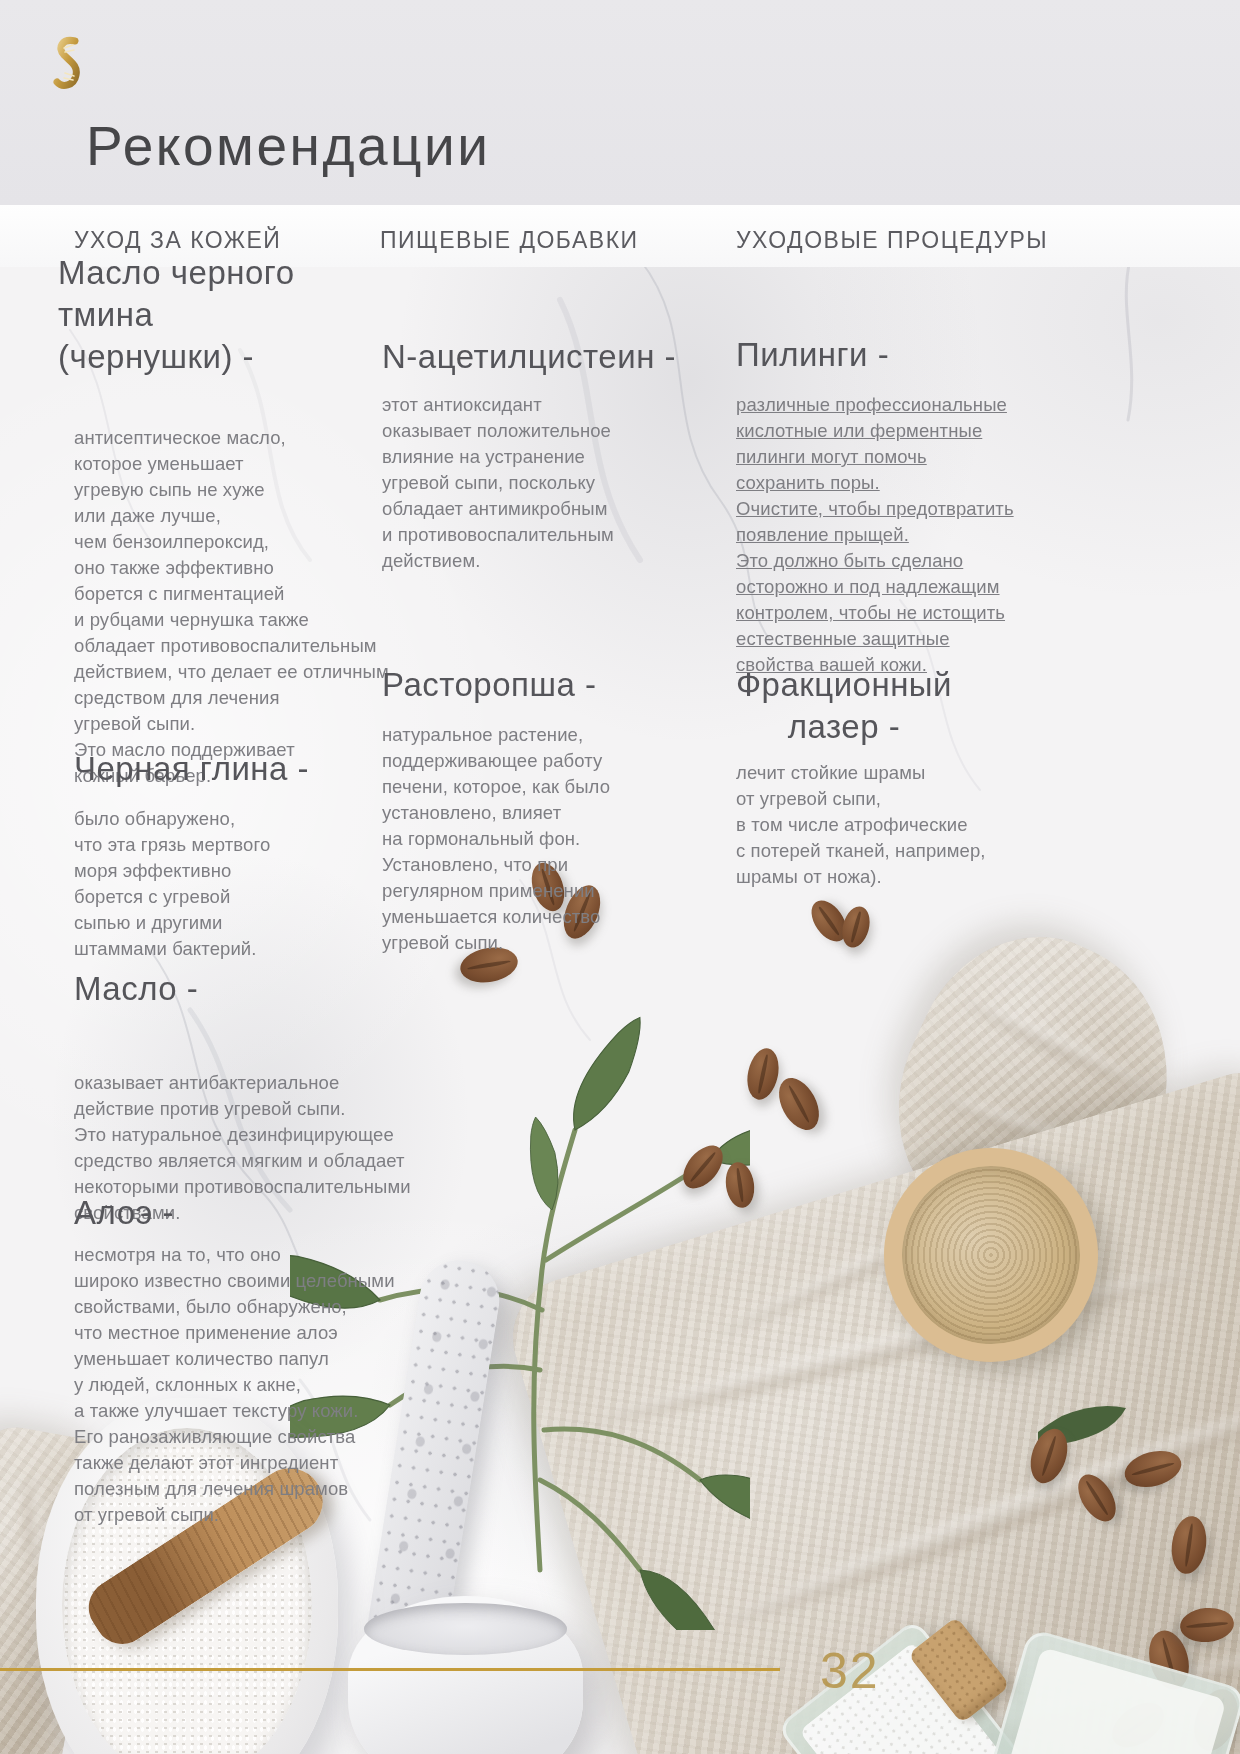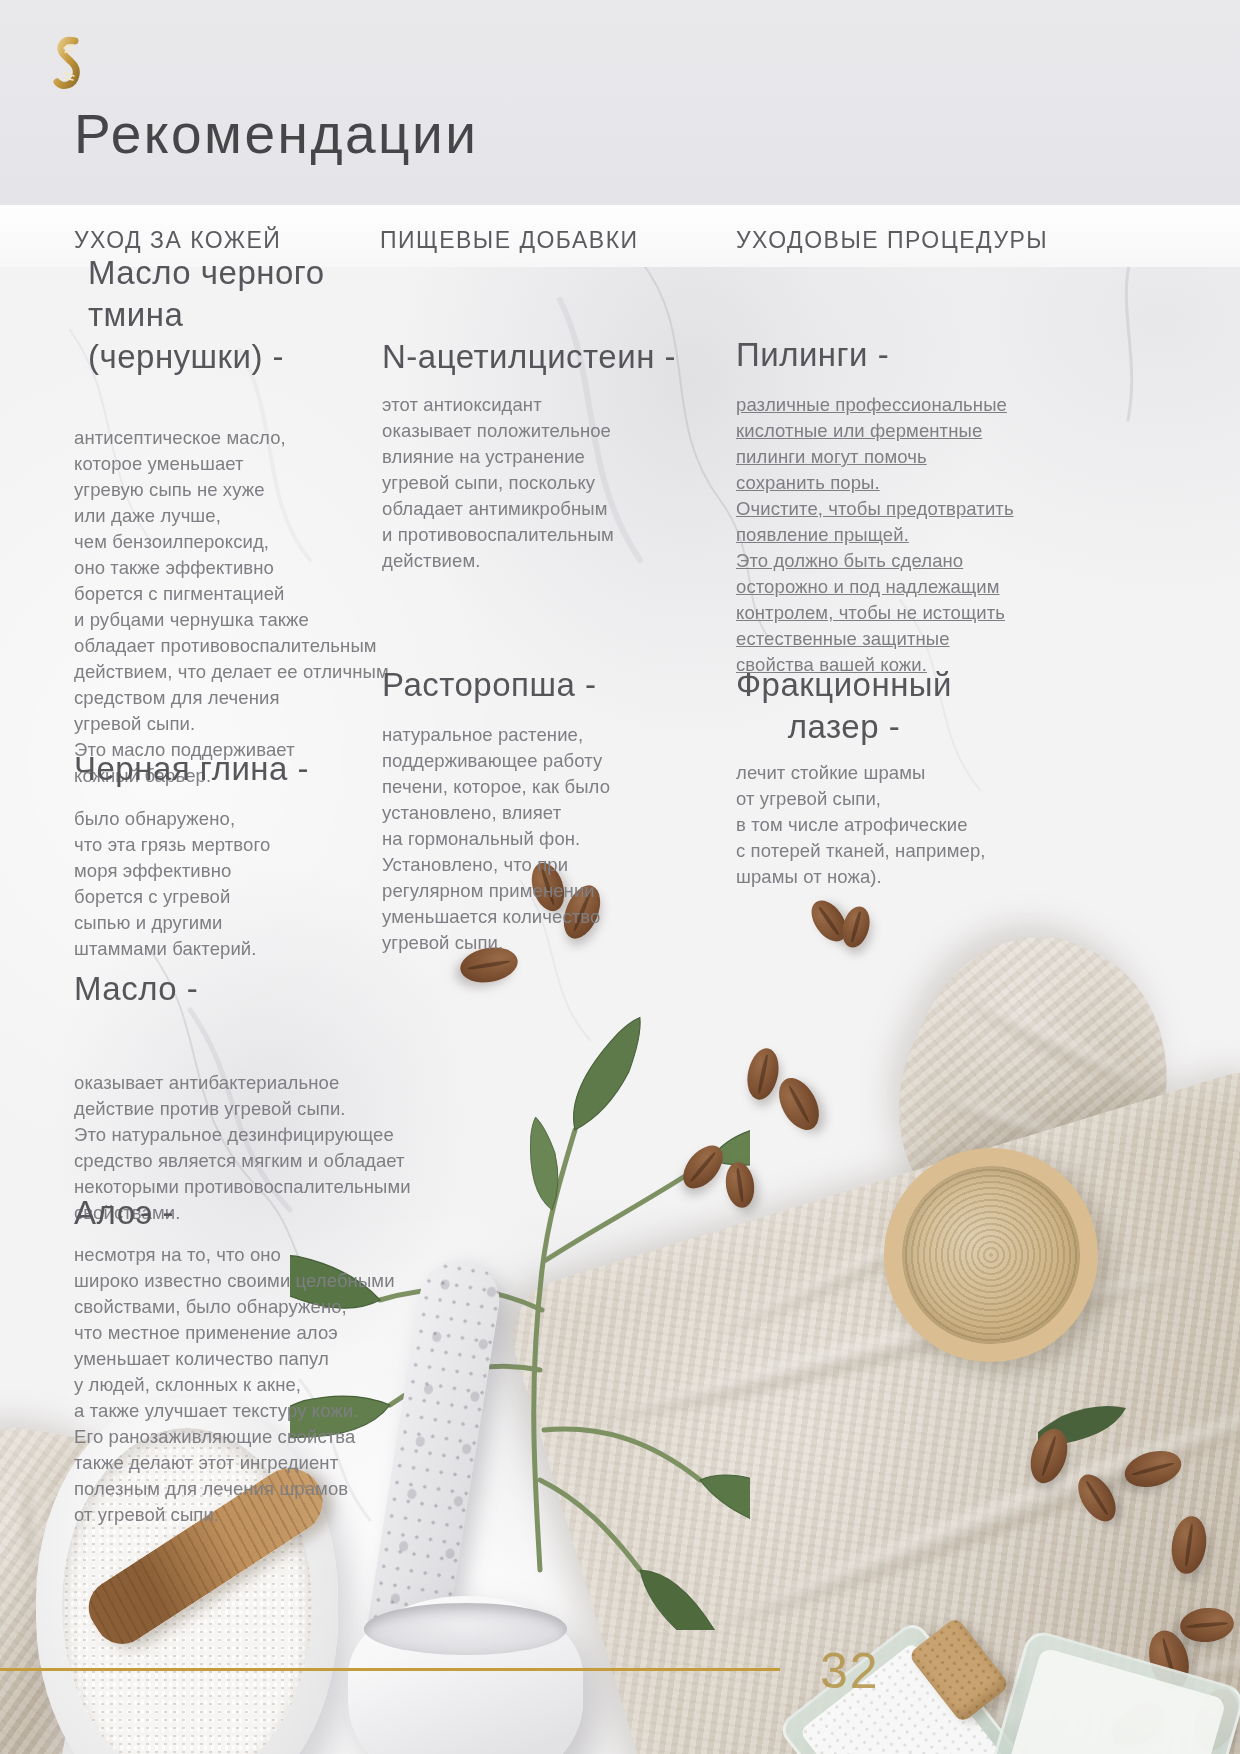--- a/index.html
+++ b/index.html
@@ -13,21 +13,21 @@
       radial-gradient(ellipse 500px 400px at 1160px 320px, rgba(150,150,160,0.13), transparent 70%),
       radial-gradient(ellipse 360px 300px at 620px 1400px, rgba(140,142,152,0.14), transparent 70%),
       radial-gradient(ellipse 600px 500px at 420px 1550px, rgba(255,255,255,0.75), transparent 70%),
       radial-gradient(ellipse 500px 600px at 160px 760px, rgba(255,255,255,0.6), transparent 70%);
   }
   .veins{position:absolute;left:0;top:0;z-index:1;}
   
   .top-band{position:absolute;left:0;top:0;width:100%;height:205px;z-index:10;
     background:linear-gradient(#E9E8EB,#E5E4E8);}
   .logo{position:absolute;left:52px;top:36px;}
-  .page-title{position:absolute;left:70px;top:98px;margin:4px;font-size:55px;font-weight:300;
+  .page-title{position:absolute;left:70px;top:98px;margin:16px;font-size:55px;font-weight:300;
     color:#464649;letter-spacing:2.5px;}
   .tab-band{position:absolute;left:0;top:205px;width:100%;height:62px;z-index:10;
     background:linear-gradient(#FEFEFE,#F7F7F8);}
   .tab{position:absolute;top:22px;font-size:23px;font-weight:400;color:#5B5B60;letter-spacing:1.5px;white-space:pre;}
   .tab1{left:74px;} .tab2{left:380px;} .tab3{left:736px;}
   
   .sec-heading{position:absolute;z-index:12;margin:0;font-size:33px;font-weight:300;color:#55555A;
     letter-spacing:0.5px;line-height:42px;white-space:pre;}
   .sec-body{position:absolute;z-index:12;margin:0;font-size:18.5px;font-weight:400;color:#7E7E83;
     line-height:26px;letter-spacing:0.1px;white-space:pre;}
@@ -224,21 +224,21 @@
     </svg>
     <h1 class="page-title">Рекомендации</h1>
   </div>
 
   <div class="tab-band">
     <div class="tab tab1">УХОД ЗА КОЖЕЙ</div>
     <div class="tab tab2">ПИЩЕВЫЕ ДОБАВКИ</div>
     <div class="tab tab3">УХОДОВЫЕ ПРОЦЕДУРЫ</div>
   </div>
 
-  <h2 class="sec-heading" style="left:88px;top:252px;">Масло черного
+  <h2 class="sec-heading" style="left:58px;top:252px;">Масло черного
 тмина
 (чернушки) -</h2>
   <p class="sec-body" style="left:74px;top:425px;">антисептическое масло,
 которое уменьшает
 угревую сыпь не хуже
 или даже лучше,
 чем бензоилпероксид,
 оно также эффективно
 борется с пигментацией
 и рубцами чернушка также

